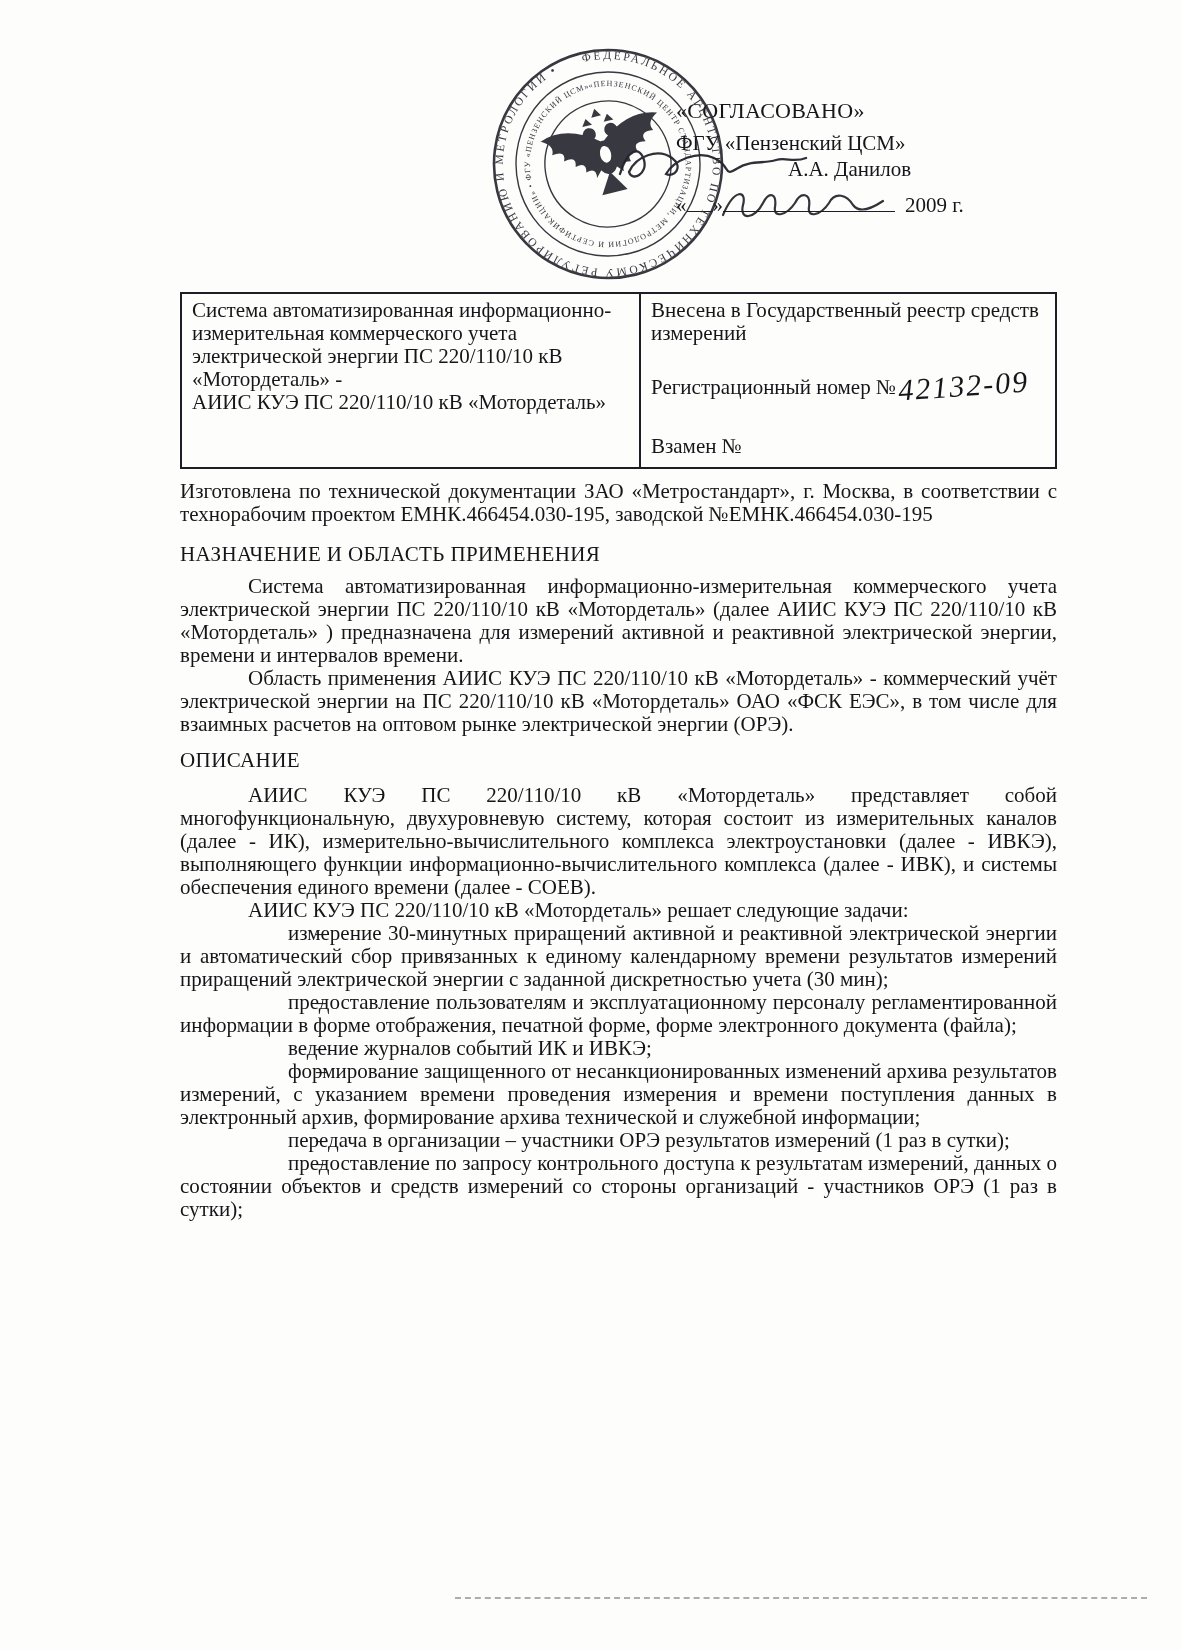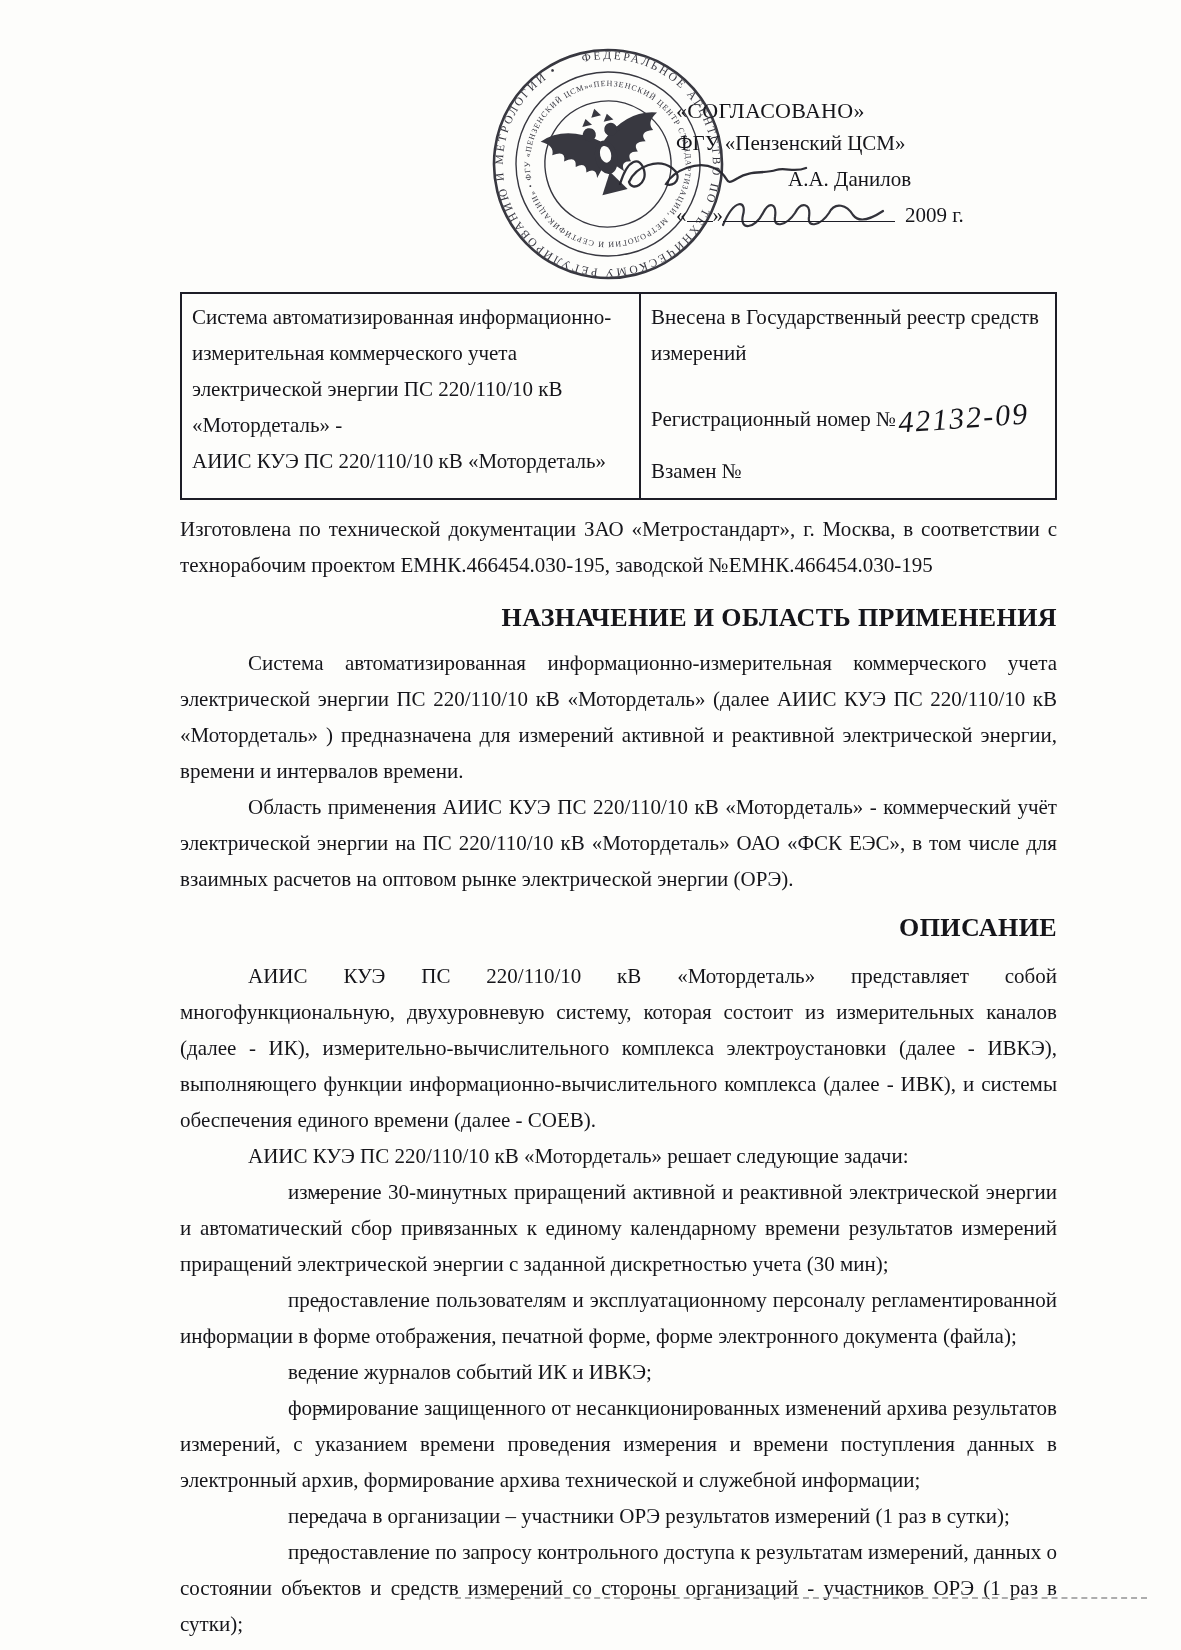--- a/index.html
+++ b/index.html
@@ -5,46 +5,46 @@
   * { margin:0; padding:0; box-sizing:border-box; }
   html,body { width:1181px; background:#ffffff; }
   body { font-family:"Liberation Serif", serif; color:#15151a; }
   .page { position:relative; width:1181px; height:1650px; background:#fdfdfb; overflow:hidden; }
 
   
   .header { position:absolute; left:0; top:0; width:1181px; height:292px; }
   .approval { position:absolute; left:676px; top:98px; width:340px; z-index:2; font-size:21px; line-height:26px; }
   .approval-title { font-weight:normal; font-size:22px; letter-spacing:.3px; }
   .approval-row { margin-top:6px; }
-  .signer { position:relative; margin-top:10px; padding-left:112px; white-space:nowrap; }
+  .signer { position:relative; padding-left:112px; white-space:nowrap; }
   .sig-svg { position:absolute; left:-62px; top:-20px; }
   .dateline { position:relative; margin-top:10px; white-space:nowrap; }
   .blank { display:inline-block; border-bottom:1.6px solid #1d1d26; vertical-align:baseline; }
   .blank.short { width:26px; }
   .blank.long  { width:172px; position:relative; margin-right:10px; }
   .month-svg { position:absolute; left:-6px; top:-34px; }
 
   .stamp { position:absolute; left:488px; top:44px; width:240px; height:240px; z-index:5;
            transform:rotate(-14deg); opacity:.9; }
   .stamp svg { mix-blend-mode:multiply; }
 
   
-  .body-content { position:absolute; left:180px; top:292px; width:877px; font-size:21px; line-height:36px; }
+  .body-content { position:absolute; left:180px; top:292px; width:877px; font-size:21px; line-height:23px; }
 
   table.registry-table { width:100%; border-collapse:collapse; }
   table.registry-table td { border:2.4px solid #1d1d26; vertical-align:top; padding:5px 10px 9px; }
   td.cell-left { width:459px; }
   .reg-line { margin-top:27px; white-space:nowrap; }
-  .replaces-line { margin-top:16px; }
+  .replaces-line { margin-top:36px; }
   .handwritten { display:inline-block; font-style:italic; font-size:30px; letter-spacing:2px;
                  transform:rotate(-4deg) translateY(2px); margin-left:2px; }
 
   .para { text-align:justify; text-indent:68px; }
   .para.no-indent { text-indent:0; margin-top:11px; }
-  .section-heading { font-size:26px; font-weight:bold; text-align:right; letter-spacing:.4px;
+  .section-heading { font-size:21px; font-weight:normal; text-align:left; letter-spacing:.4px;
                      margin:17px 0 9px; }
   .section-heading.desc { margin:13px 0 12px; }
   .task { text-indent:68px;font-family:Liberation Serif, serif; }
   .task .dash { display:inline-block; width:40px; }
 
   .bottom-scan-line { position:absolute; left:455px; top:1597px; width:692px;
                       border-top:2px dashed #9a9a9a; opacity:.8; }
 </style>
 </head>
 <body>

